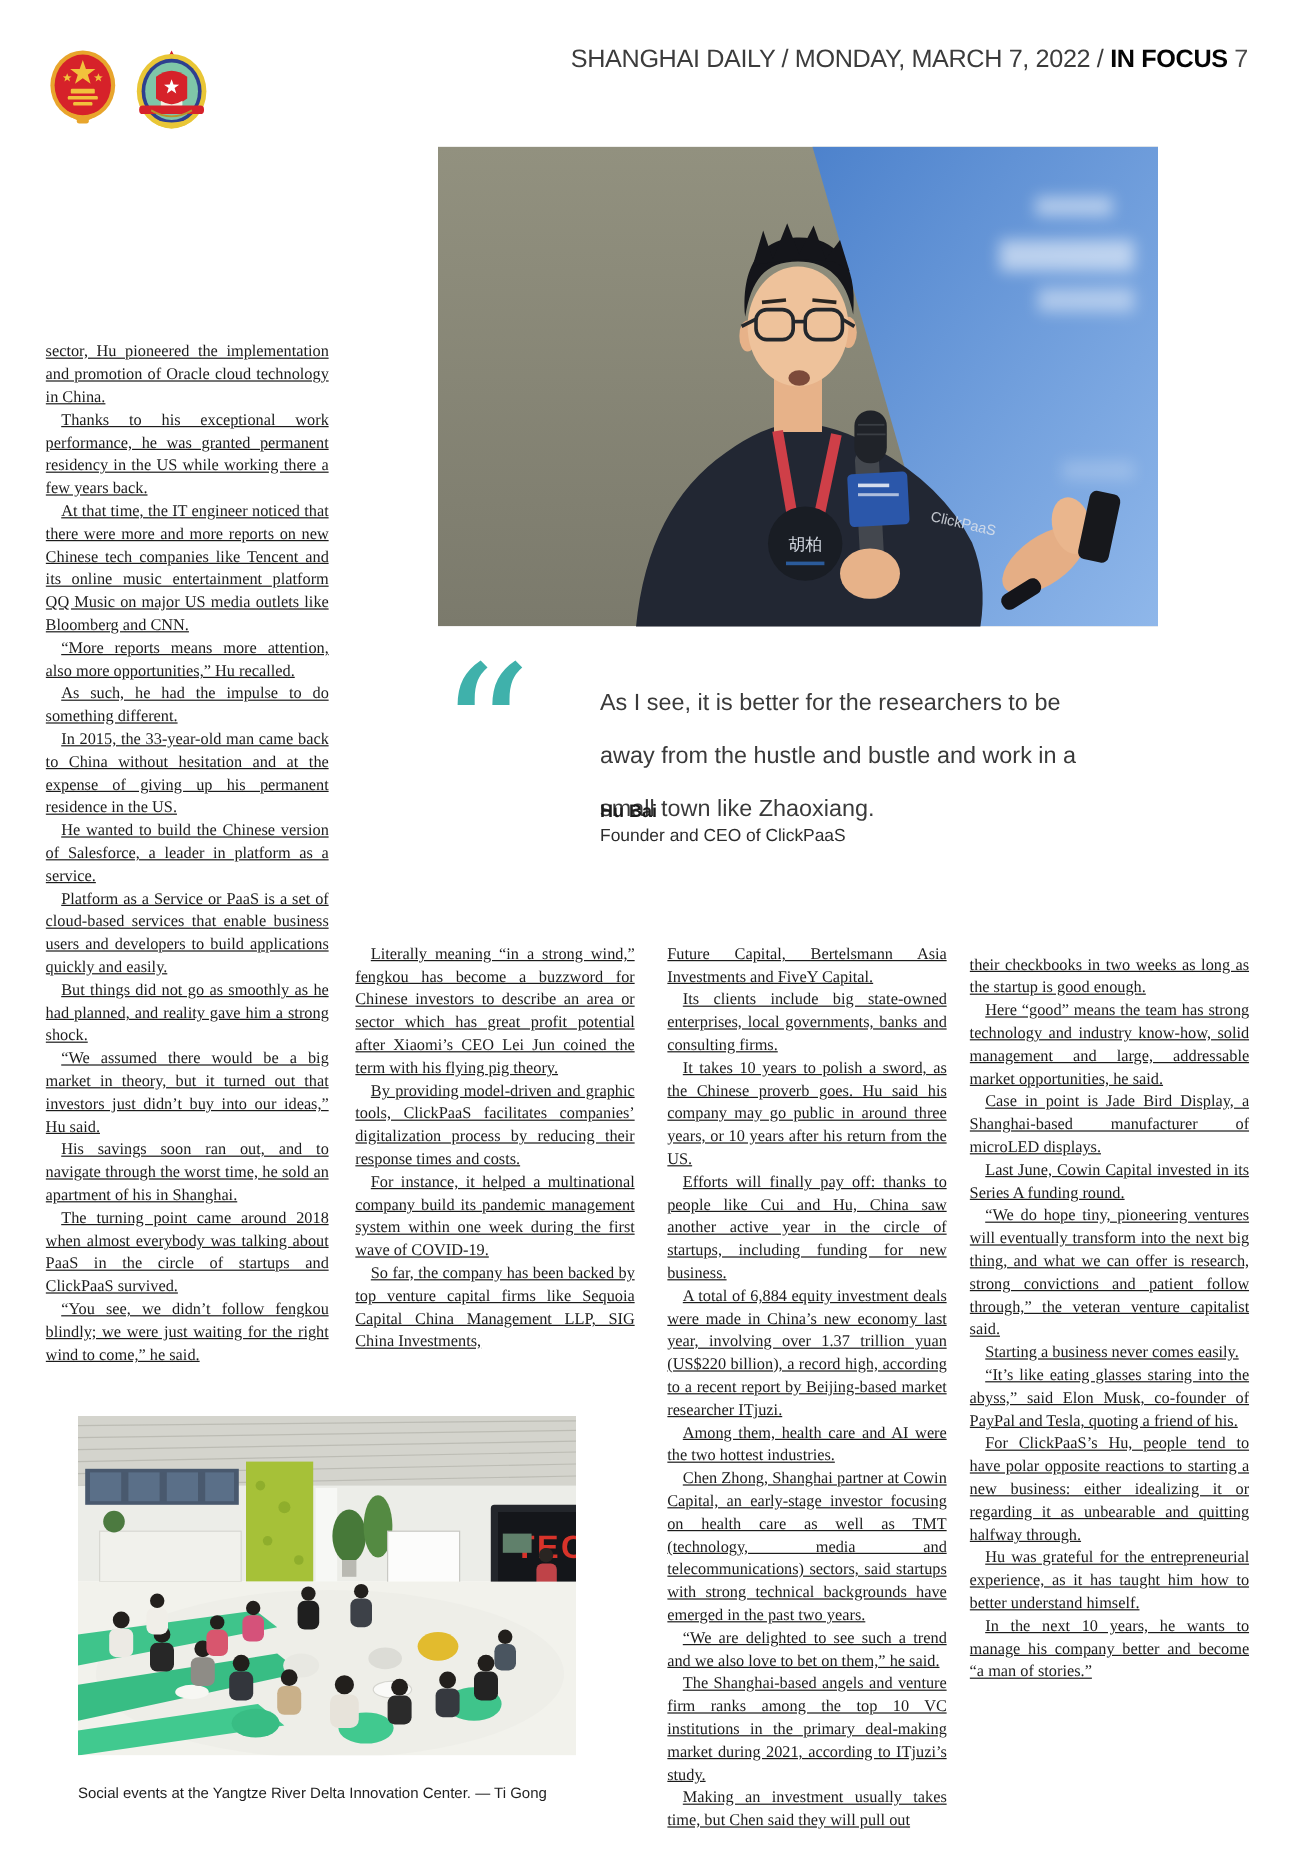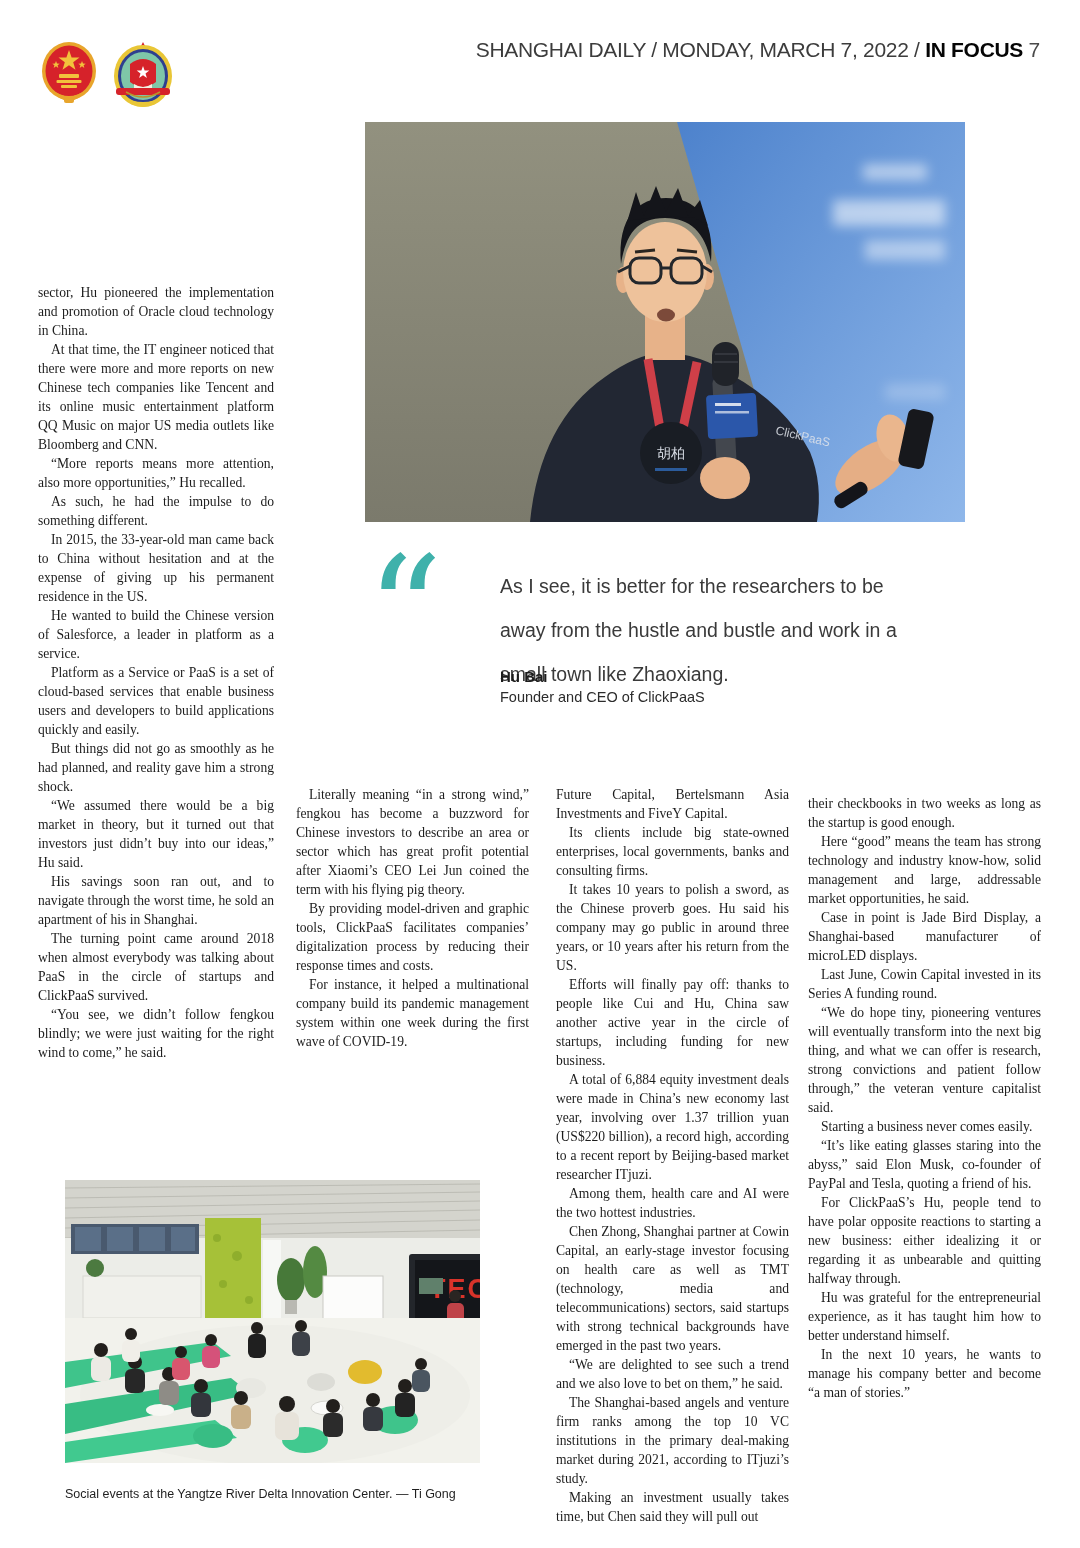--- a/index.html
+++ b/index.html
@@ -23,21 +23,21 @@
   .qtext{position:absolute;left:500px;top:564px;width:432px;
          font-family:"Liberation Sans","DejaVu Sans",sans-serif;font-size:19.5px;line-height:44px;
          color:#3a3a3a;font-weight:400;}
   .qauthor{position:absolute;left:500px;top:668px;font-family:"Liberation Sans",sans-serif;
            font-size:15px;font-weight:700;color:#1c1c1c;}
   .qtitle{position:absolute;left:500px;top:689px;font-family:"Liberation Sans",sans-serif;
           font-size:14.5px;color:#2c2c2c;}
 
   
   .col{position:absolute;font-size:13.6px;line-height:19px;text-align:justify;overflow:hidden;}
-  .col p{margin:0;text-indent:13px;}
+  .col p{margin:0;text-indent:13px;text-decoration:underline;}
   .col p.cont{text-indent:0;}
   .col1{left:38px;top:283px;width:236px;height:880px;}
   .col2{left:296px;top:785px;width:233px;height:382px;}
   .col3{left:556px;top:785px;width:233px;height:760px;}
   .col4{left:808px;top:758px;width:233px;height:760px;margin-top:36px;}
 
   
   .event-photo{position:absolute;left:65px;top:1180px;width:415px;height:283px;overflow:hidden;}
   .caption{position:absolute;left:65px;top:1487px;width:470px;
            font-family:"Liberation Sans","DejaVu Sans",sans-serif;font-size:12.5px;font-weight:400;color:#1f1f1f;}
@@ -143,37 +143,39 @@
     </svg>
   </div>
 
   <div class="qmark">“</div>
   <div class="qtext">As I see, it is better for the researchers to be away from the hustle and bustle and work in a small town like Zhaoxiang.</div>
   <div class="qauthor">Hu Bai</div>
   <div class="qtitle">Founder and CEO of ClickPaaS</div>
 
   <div class="col col1">
     <p class="cont">sector, Hu pioneered the implementation and promotion of Oracle cloud technology in China.</p>
+    <p>Thanks to his exceptional work performance, he was granted permanent residency in the US while working there a few years back.</p>
     <p>At that time, the IT engineer noticed that there were more and more reports on new Chinese tech companies like Tencent and its online music entertainment platform QQ Music on major US media outlets like Bloomberg and CNN.</p>
     <p>“More reports means more attention, also more opportunities,” Hu recalled.</p>
     <p>As such, he had the impulse to do something different.</p>
     <p>In 2015, the 33-year-old man came back to China without hesitation and at the expense of giving up his permanent residence in the US.</p>
     <p>He wanted to build the Chinese version of Salesforce, a leader in platform as a service.</p>
     <p>Platform as a Service or PaaS is a set of cloud-based services that enable business users and developers to build applications quickly and easily.</p>
     <p>But things did not go as smoothly as he had planned, and reality gave him a strong shock.</p>
     <p>“We assumed there would be a big market in theory, but it turned out that investors just didn’t buy into our ideas,” Hu said.</p>
     <p>His savings soon ran out, and to navigate through the worst time, he sold an apartment of his in Shanghai.</p>
     <p>The turning point came around 2018 when almost everybody was talking about PaaS in the circle of startups and ClickPaaS survived.</p>
     <p>“You see, we didn’t follow fengkou blindly; we were just waiting for the right wind to come,” he said.</p>
   </div>
 
   <div class="col col2">
     <p>Literally meaning “in a strong wind,” fengkou has become a buzzword for Chinese investors to describe an area or sector which has great profit potential after Xiaomi’s CEO Lei Jun coined the term with his flying pig theory.</p>
     <p>By providing model-driven and graphic tools, ClickPaaS facilitates companies’ digitalization process by reducing their response times and costs.</p>
     <p>For instance, it helped a multinational company build its pandemic management system within one week during the first wave of COVID-19.</p>
+    <p>So far, the company has been backed by top venture capital firms like Sequoia Capital China Management LLP, SIG China Investments,</p>
   </div>
 
   <div class="col col3">
     <p class="cont">Future Capital, Bertelsmann Asia Investments and FiveY Capital.</p>
     <p>Its clients include big state-owned enterprises, local governments, banks and consulting firms.</p>
     <p>It takes 10 years to polish a sword, as the Chinese proverb goes. Hu said his company may go public in around three years, or 10 years after his return from the US.</p>
     <p>Efforts will finally pay off: thanks to people like Cui and Hu, China saw another active year in the circle of startups, including funding for new business.</p>
     <p>A total of 6,884 equity investment deals were made in China’s new economy last year, involving over 1.37 trillion yuan (US$220 billion), a record high, according to a recent report by Beijing-based market researcher ITjuzi.</p>
     <p>Among them, health care and AI were the two hottest industries.</p>
     <p>Chen Zhong, Shanghai partner at Cowin Capital, an early-stage investor focusing on health care as well as TMT (technology, media and telecommunications) sectors, said startups with strong technical backgrounds have emerged in the past two years.</p>

